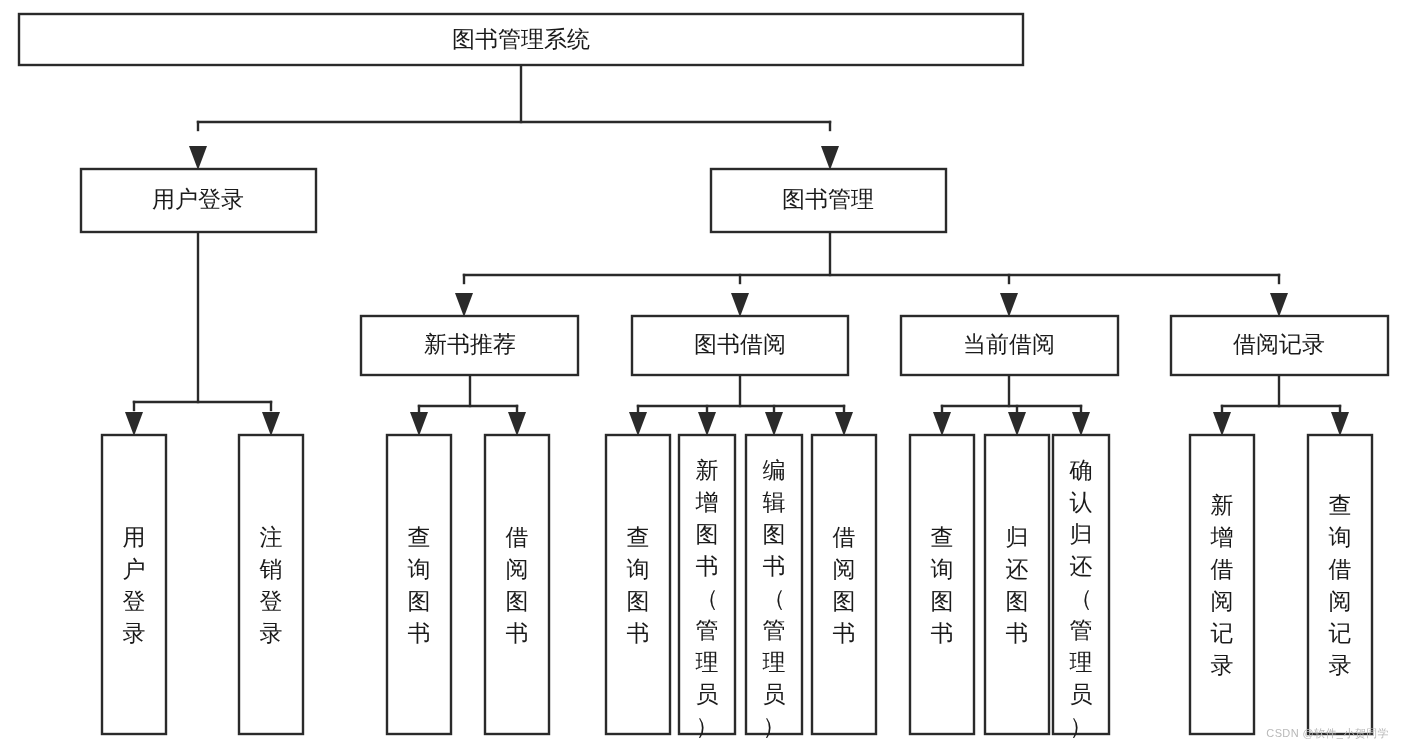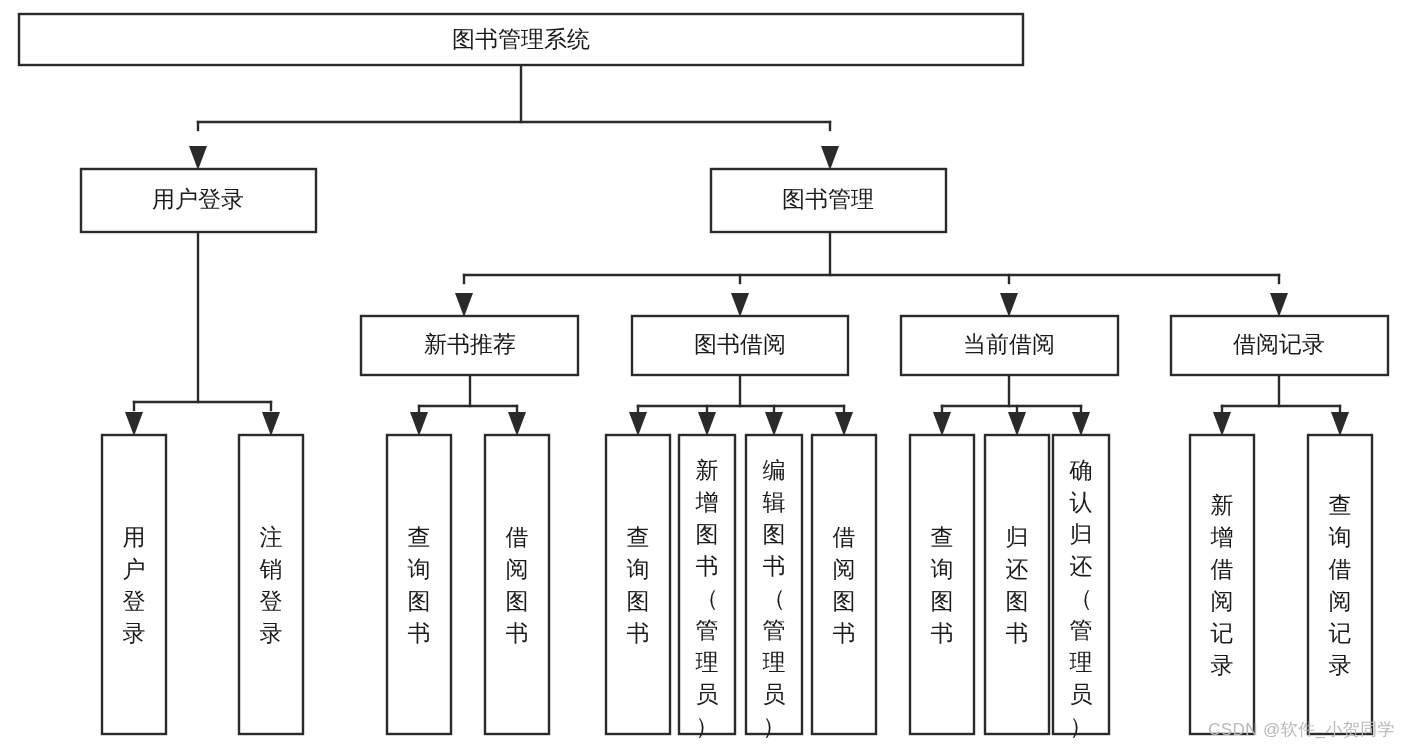--- a/index.html
+++ b/index.html
@@ -50,24 +50,24 @@
     dominant-baseline: middle;
   }
   .node-label-v {
     font-family: "Liberation Sans", "DejaVu Sans", sans-serif;
     font-size: 23px;
     fill: #1a1a1a;
     text-anchor: middle;
   }
   .watermark {
     position: absolute;
-    right: 10px;
+    right: 16px;
     bottom: 6px;
     font-family: "Liberation Sans", "DejaVu Sans", sans-serif;
-    font-size: 17px;
+    font-size: 11px;
     color: #b9b9b9;
     white-space: nowrap;
     letter-spacing: 0.4px;
   }
 </style>
 </head>
 <body>
 
 <div id="diagram-root">
 

